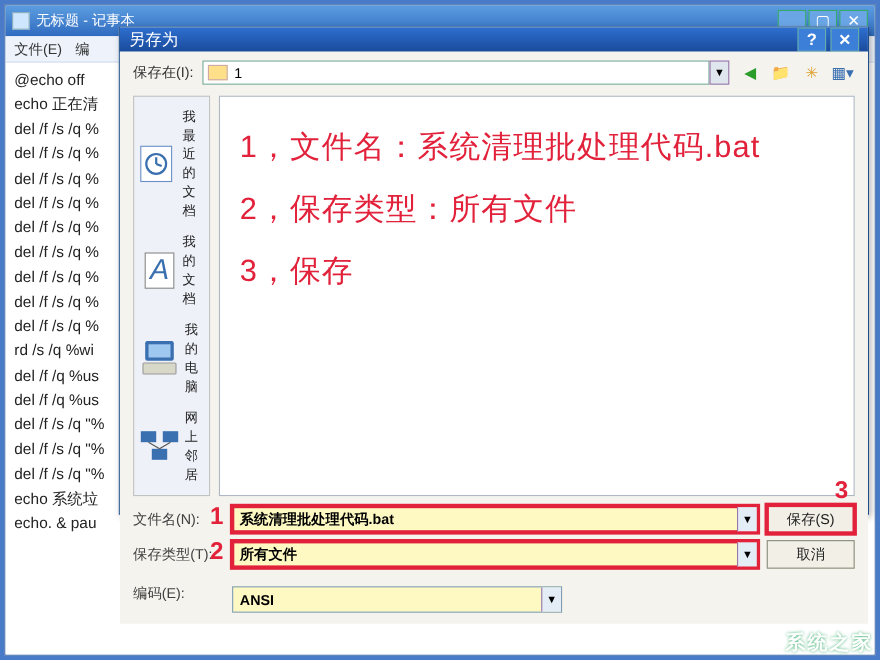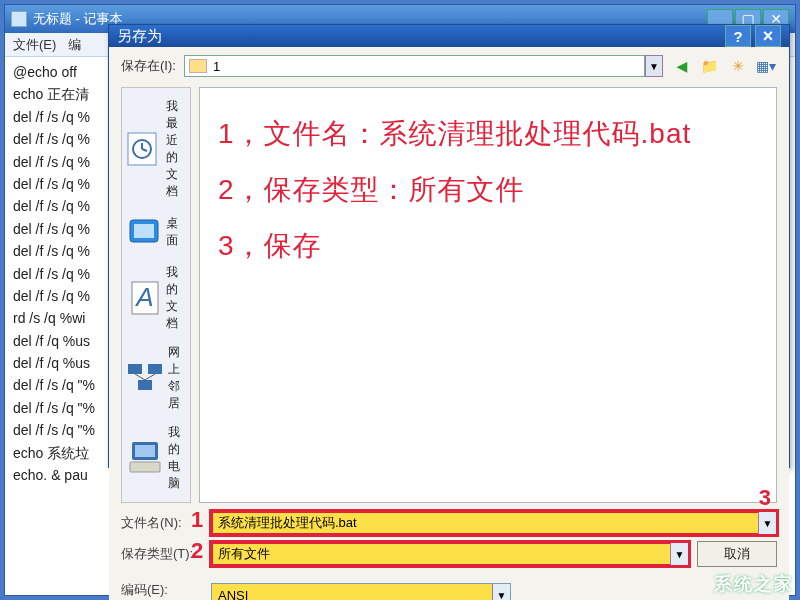--- a/index.html
+++ b/index.html
@@ -41,21 +41,21 @@
 .places { width:70px; background:#eef1f8; border:1px solid #c3c3c3; display:flex; flex-direction:column; align-items:center; padding:6px 2px; gap:4px;}
 .place{ width:64px; display:flex; flex-direction:row; align-items:center; gap:2px; font-size:12px; color:#222; padding:4px 0;}
 .place .pi{ width:44px;height:40px; display:flex;align-items:center;justify-content:center;}
 .place .pi svg{ }
 .listing{ flex:1; background:#fff; border:1px solid #aeb8c4; position:relative; padding:18px; }
 .anno{ color:#e2213b; font-size:28px; font-weight:500; line-height:2; letter-spacing:1px;}
 
 .bottom-form{ display:flex; flex-direction:column; gap:6px; margin-top:8px;}
 .frow{ display:flex; align-items:center; gap:8px;}
 .frow label{ width:82px; font-size:13px; text-align:left; color:#404040; }
-.fselect{ flex:1; height:24px; background:#fde047; border:1px solid #7f9db9; display:flex; align-items:center; padding:0 6px; font-size:13px; position:relative;}
+.fselect{ flex:1; height:24px; background:#fef9c3; border:1px solid #7f9db9; display:flex; align-items:center; padding:0 6px; font-size:13px; position:relative;font-weight:bold;}
 .fselect .arrow{ position:absolute; right:0; top:0; width:18px; height:100%; background:#e4ecf6; border-left:1px solid #97a; display:flex;align-items:center;justify-content:center;font-size:10px;}
 .btn{ width:80px; height:26px; background:#f1efe6; border:1px solid #8a8a7a; font-size:13px; display:flex;align-items:center;justify-content:center; color:#222;}
 .hl-red{ outline:4px solid #e2213b; outline-offset:-2px; }
 .hl-wrap{ position:relative; flex:1; display:flex;}
 .red-tag{ position:absolute; color:#e2213b; font-size:22px; font-weight:700; }
 
 
 .watermark{ position:absolute; right:6px; bottom:4px; color:#ffffff; font-size:18px; letter-spacing:2px; opacity:.9; text-shadow:0 0 3px #3a6;font-weight:bold; }
 </style>
 </head>
@@ -130,57 +130,48 @@
                 <rect x="4" y="2" width="28" height="32" fill="#fff" stroke="#6a8fc8"></rect>
                 <circle cx="18" cy="18" r="9" fill="none" stroke="#3a6fb0" stroke-width="2"></circle>
                 <line x1="18" y1="18" x2="18" y2="12" stroke="#3a6fb0" stroke-width="2"></line>
                 <line x1="18" y1="18" x2="23" y2="20" stroke="#3a6fb0" stroke-width="2"></line>
               </svg>
           </div>
           <span>我最近的文档</span>
         </div>
         <div class="place">
           <div class="pi">
-            <svg width="40" height="36">
-                <rect x="6" y="6" width="28" height="22" rx="3" fill="#2f8de0" stroke="#1a5fa8"></rect>
-                <rect x="10" y="10" width="20" height="14" fill="#bde0ff"></rect>
-              </svg>
-          </div>
-          <span>桌面</span>
-        </div>
-        <div class="place">
-          <div class="pi">
             <svg width="40" height="40">
                 <rect x="8" y="4" width="26" height="32" fill="#fff" stroke="#888"></rect>
                 <text x="21" y="28" font-size="26" font-family="serif" fill="#3a6fb0" text-anchor="middle" font-style="italic">A</text>
               </svg>
           </div>
           <span>我的文档</span>
+        </div>
+        <div class="place">
+          <div class="pi">
+            <svg width="42" height="40">
+                <rect x="8" y="4" width="26" height="18" rx="2" fill="#3a6fb0"></rect>
+                <rect x="11" y="7" width="20" height="12" fill="#9fc8f0"></rect>
+                <rect x="6" y="24" width="30" height="10" rx="1" fill="#d8d8c8" stroke="#999"></rect>
+              </svg>
+          </div>
+          <span>我的电脑</span>
         </div>
         <div class="place">
           <div class="pi">
             <svg width="42" height="36">
                 <rect x="4" y="4" width="14" height="10" fill="#3a6fb0"></rect>
                 <rect x="24" y="4" width="14" height="10" fill="#3a6fb0"></rect>
                 <rect x="14" y="20" width="14" height="10" fill="#3a6fb0"></rect>
                 <line x1="11" y1="14" x2="21" y2="20" stroke="#555"></line>
                 <line x1="31" y1="14" x2="21" y2="20" stroke="#555"></line>
               </svg>
           </div>
           <span>网上邻居</span>
-        </div>
-        <div class="place">
-          <div class="pi">
-            <svg width="42" height="40">
-                <rect x="8" y="4" width="26" height="18" rx="2" fill="#3a6fb0"></rect>
-                <rect x="11" y="7" width="20" height="12" fill="#9fc8f0"></rect>
-                <rect x="6" y="24" width="30" height="10" rx="1" fill="#d8d8c8" stroke="#999"></rect>
-              </svg>
-          </div>
-          <span>我的电脑</span>
         </div>
       </div>
 
       <div class="listing">
         <div class="anno">1，文件名：系统清理批处理代码.bat</div>
         <div class="anno">2，保存类型：所有文件</div>
         <div class="anno">3，保存</div>
       </div>
     </div>
 
@@ -189,20 +180,21 @@
 
       <div class="frow">
         <label>文件名(N):</label>
         <div class="hl-wrap">
           <span class="red-tag" style="left:-20px; top:-4px;">1</span>
           <div class="fselect hl-red">
             <span>系统清理批处理代码.bat</span>
             <div class="arrow">▼</div>
           </div>
         </div>
+        <div class="btn hl-red">保存(S)</div>
       </div>
 
       <div class="frow">
         <label>保存类型(T):</label>
         <div class="hl-wrap">
           <span class="red-tag" style="left:-20px; top:-4px;">2</span>
           <div class="fselect hl-red">
             <span>所有文件</span>
             <div class="arrow">▼</div>
           </div>

